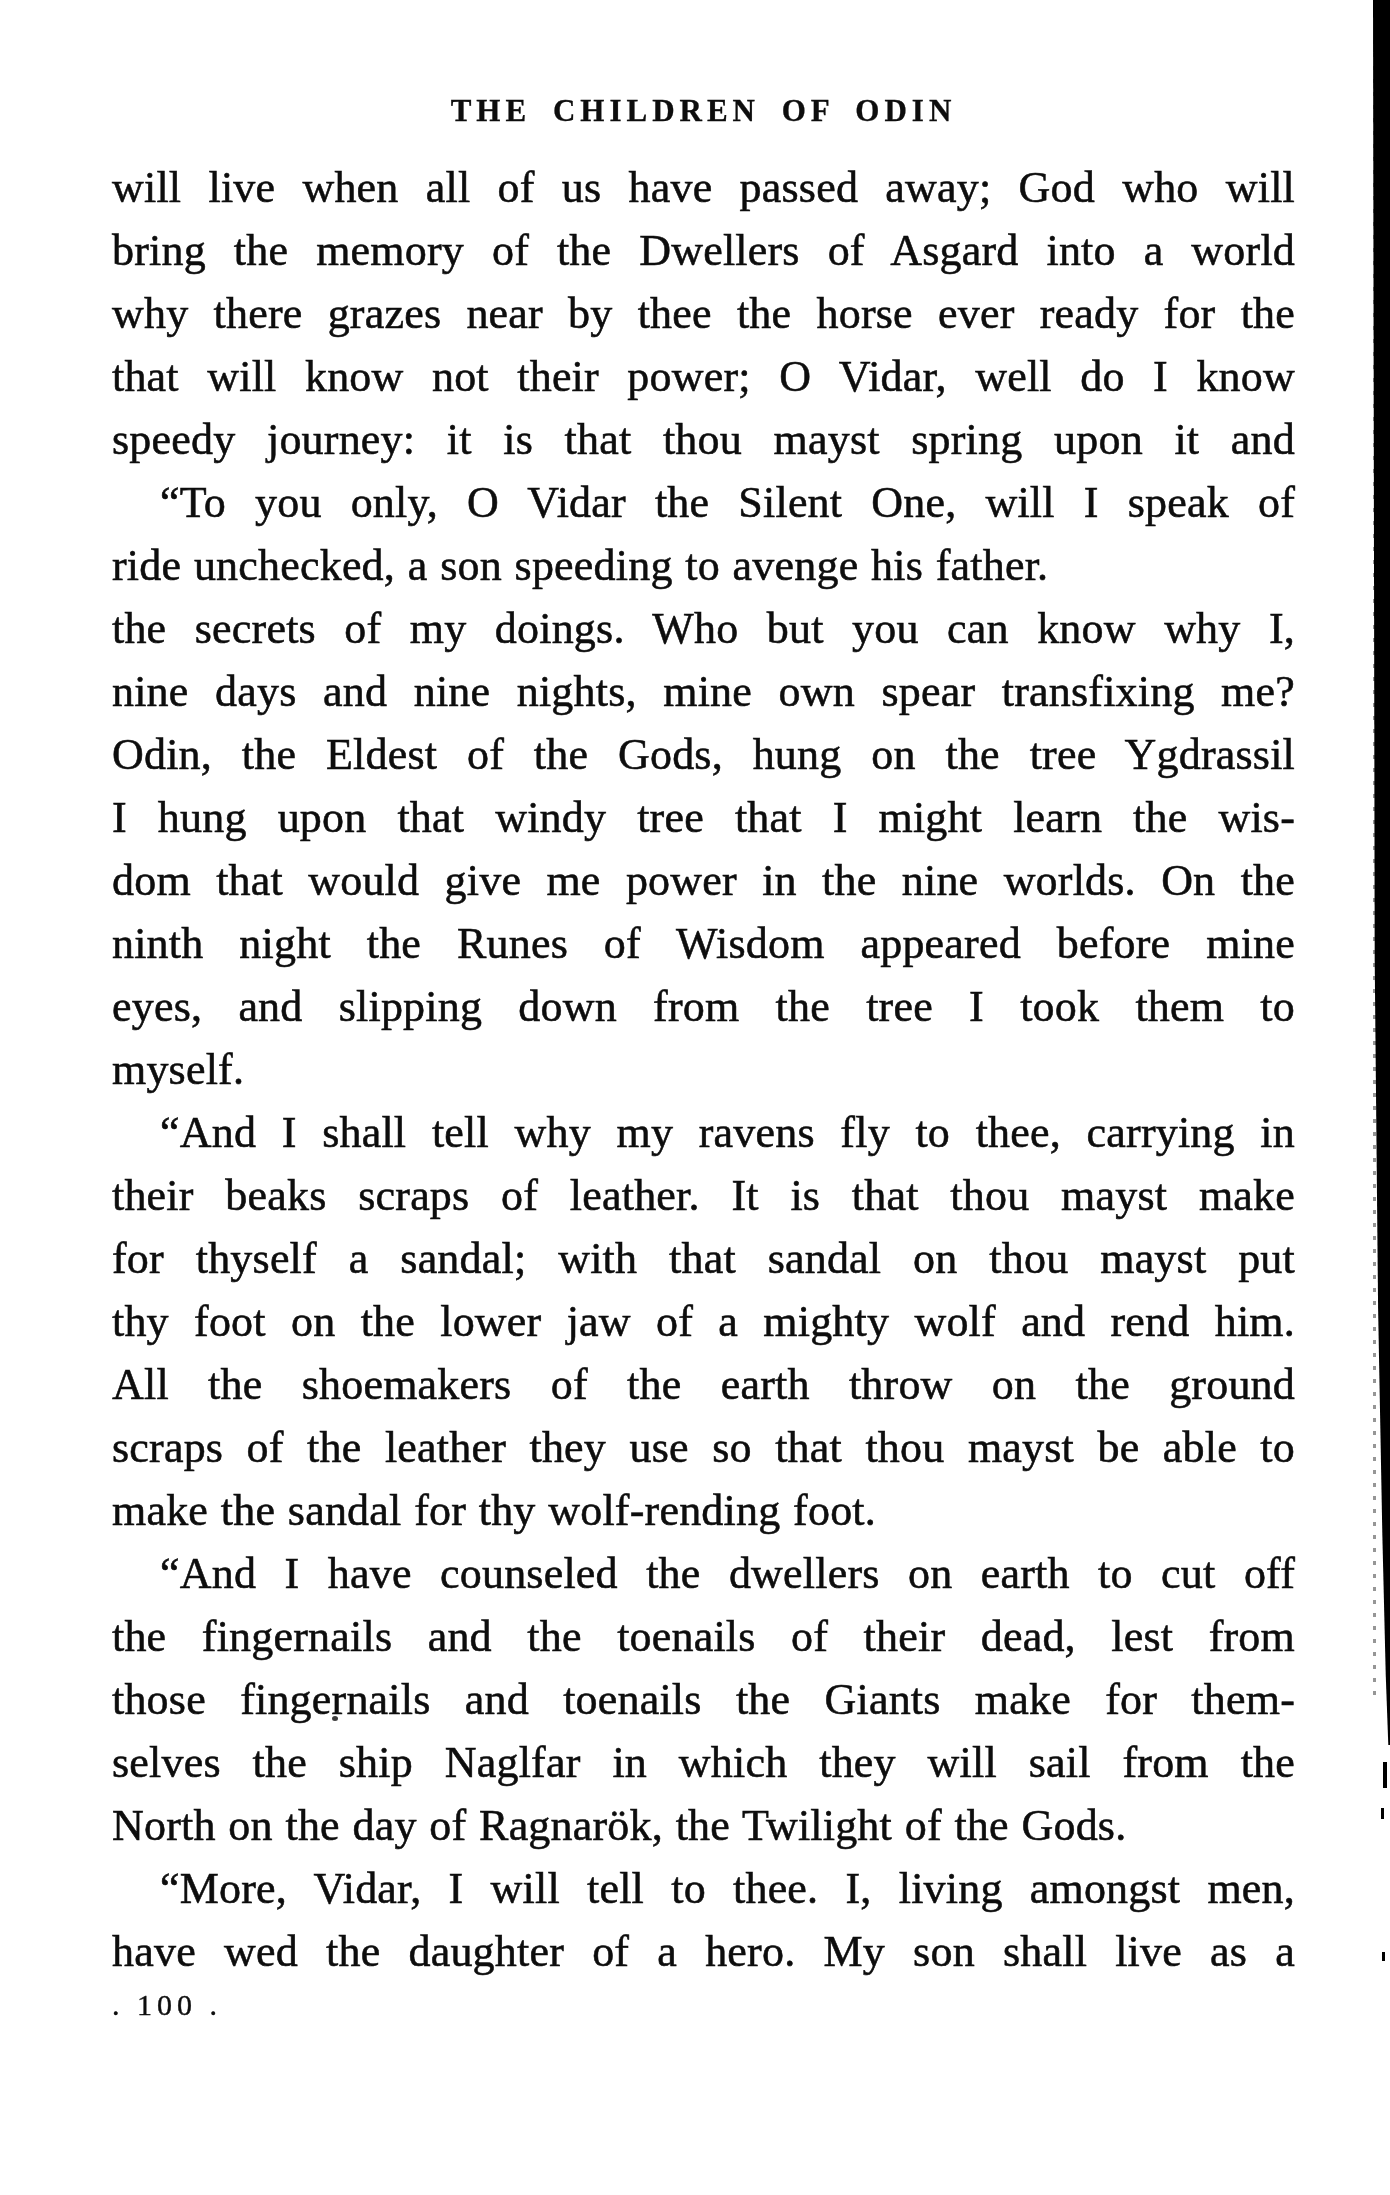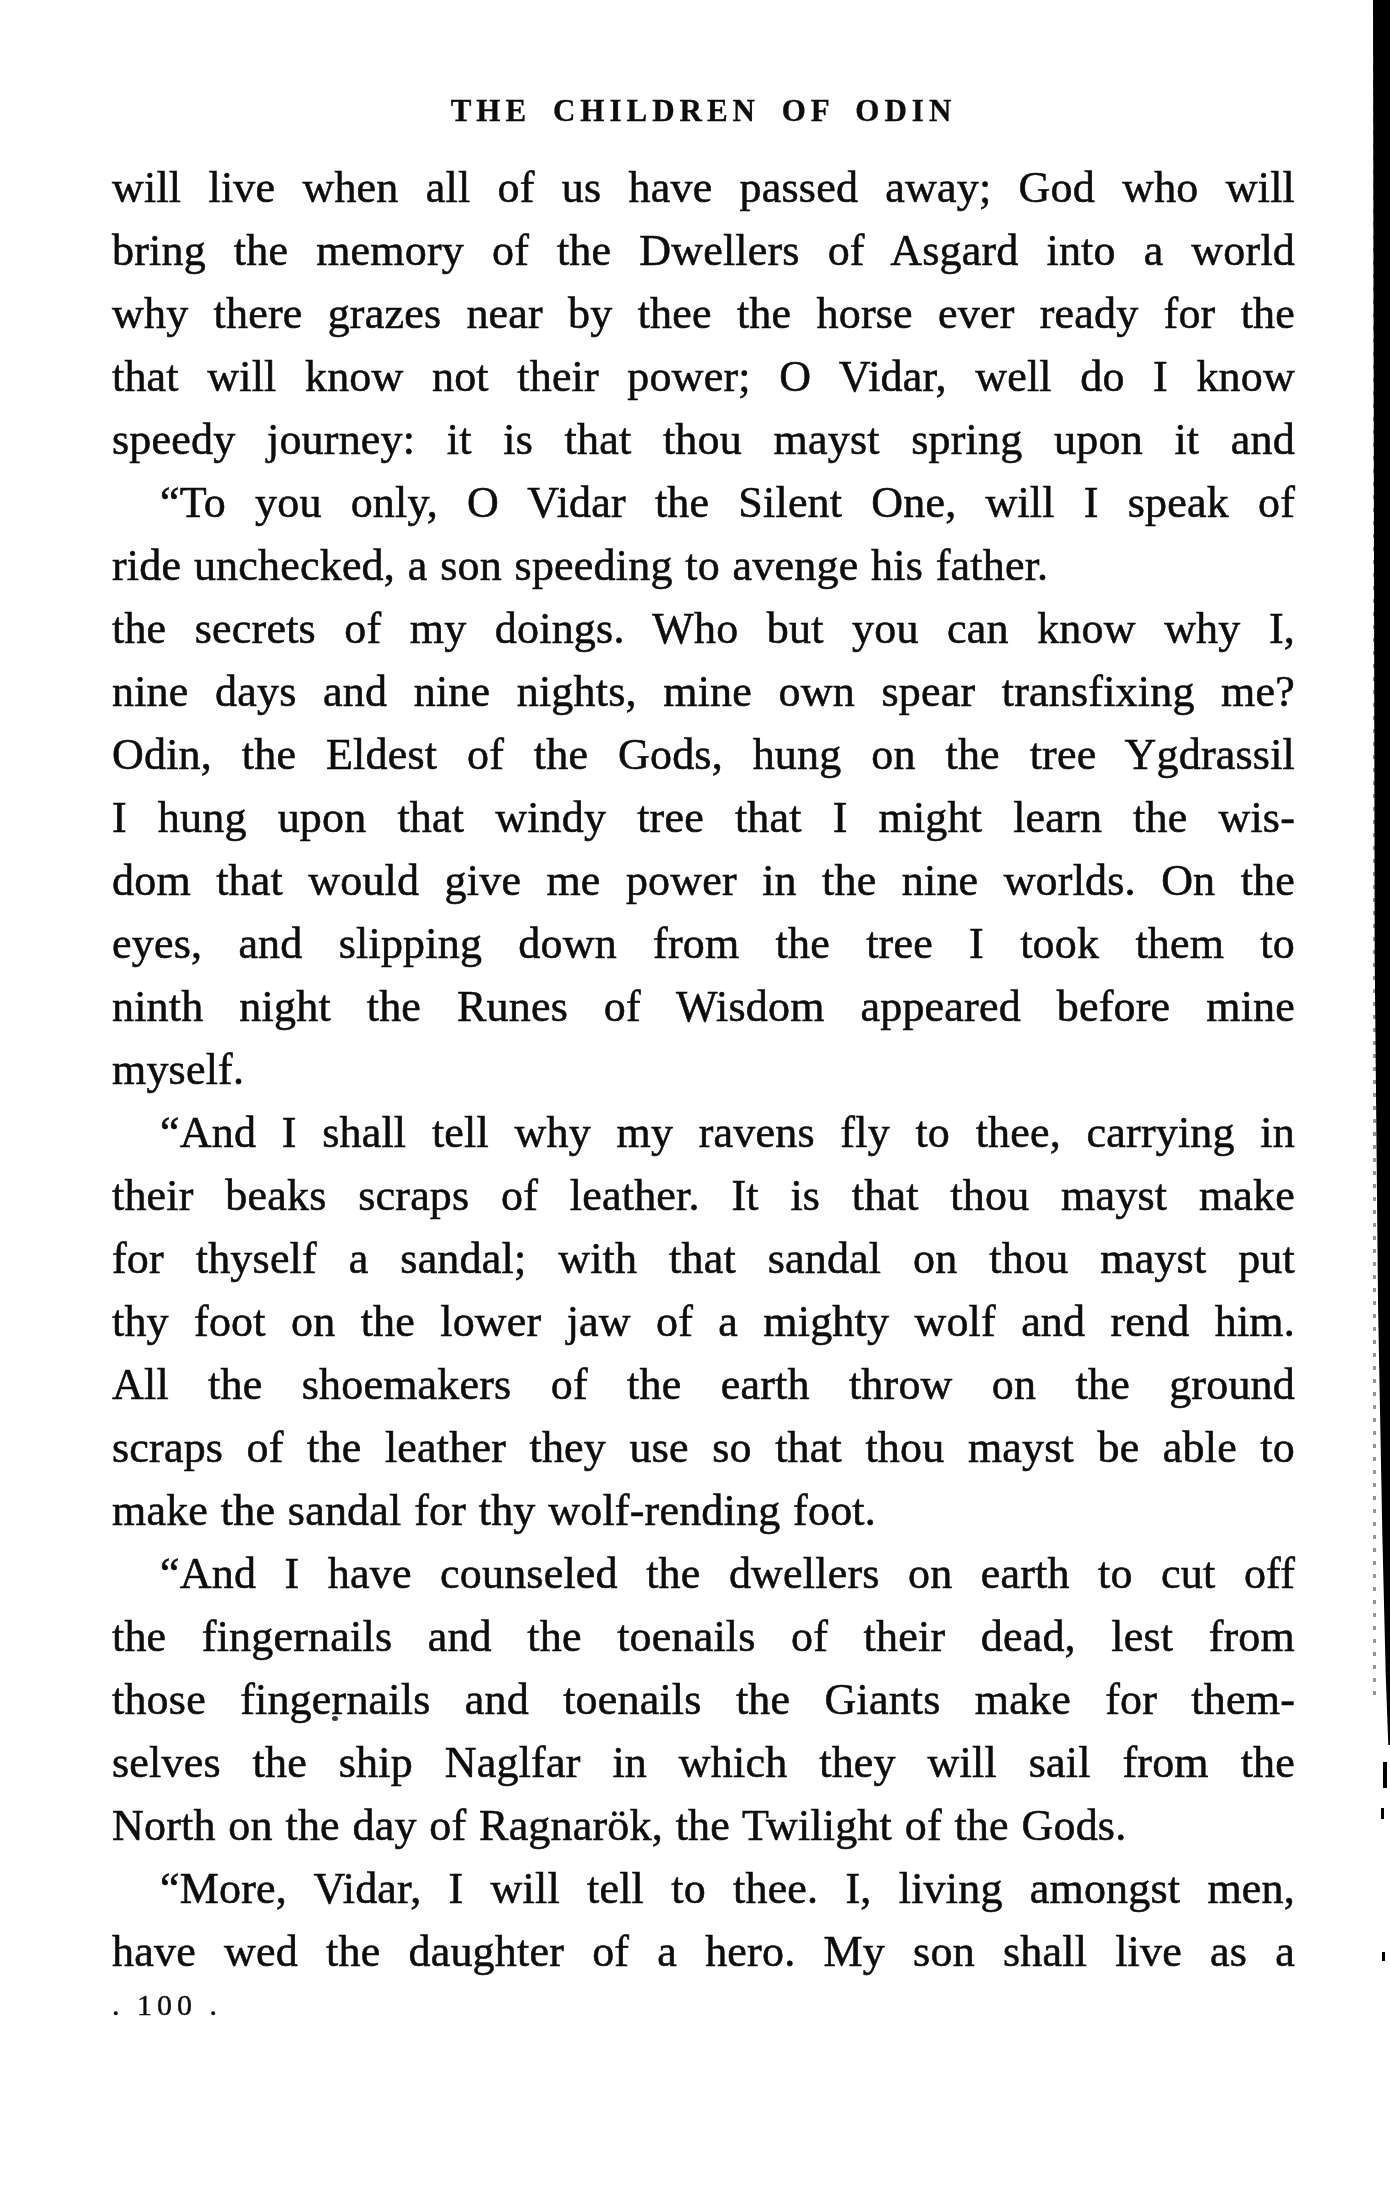--- a/index.html
+++ b/index.html
@@ -112,22 +112,22 @@
       <div class="line">why there grazes near by thee the horse ever ready for the</div>
       <div class="line">that will know not their power; O Vidar, well do I know</div>
       <div class="line">speedy journey: it is that thou mayst spring upon it and</div>
       <div class="line indent">“To you only, O Vidar the Silent One, will I speak of</div>
       <div class="line para-end">ride unchecked, a son speeding to avenge his father.</div>
       <div class="line">the secrets of my doings. Who but you can know why I,</div>
       <div class="line">nine days and nine nights, mine own spear transfixing me?</div>
       <div class="line">Odin, the Eldest of the Gods, hung on the tree Ygdrassil</div>
       <div class="line">I hung upon that windy tree that I might learn the wis-</div>
       <div class="line">dom that would give me power in the nine worlds. On the</div>
+      <div class="line">ninth night the Runes of Wisdom appeared before mine</div>
       <div class="line">eyes, and slipping down from the tree I took them to</div>
-      <div class="line">ninth night the Runes of Wisdom appeared before mine</div>
       <div class="line para-end">myself.</div>
       <div class="line indent">“And I shall tell why my ravens fly to thee, carrying in</div>
       <div class="line">their beaks scraps of leather. It is that thou mayst make</div>
       <div class="line">for thyself a sandal; with that sandal on thou mayst put</div>
       <div class="line">thy foot on the lower jaw of a mighty wolf and rend him.</div>
       <div class="line">All the shoemakers of the earth throw on the ground</div>
       <div class="line">scraps of the leather they use so that thou mayst be able to</div>
       <div class="line para-end">make the sandal for thy wolf-rending foot.</div>
       <div class="line indent">“And I have counseled the dwellers on earth to cut off</div>
       <div class="line">the fingernails and the toenails of their dead, lest from</div>

